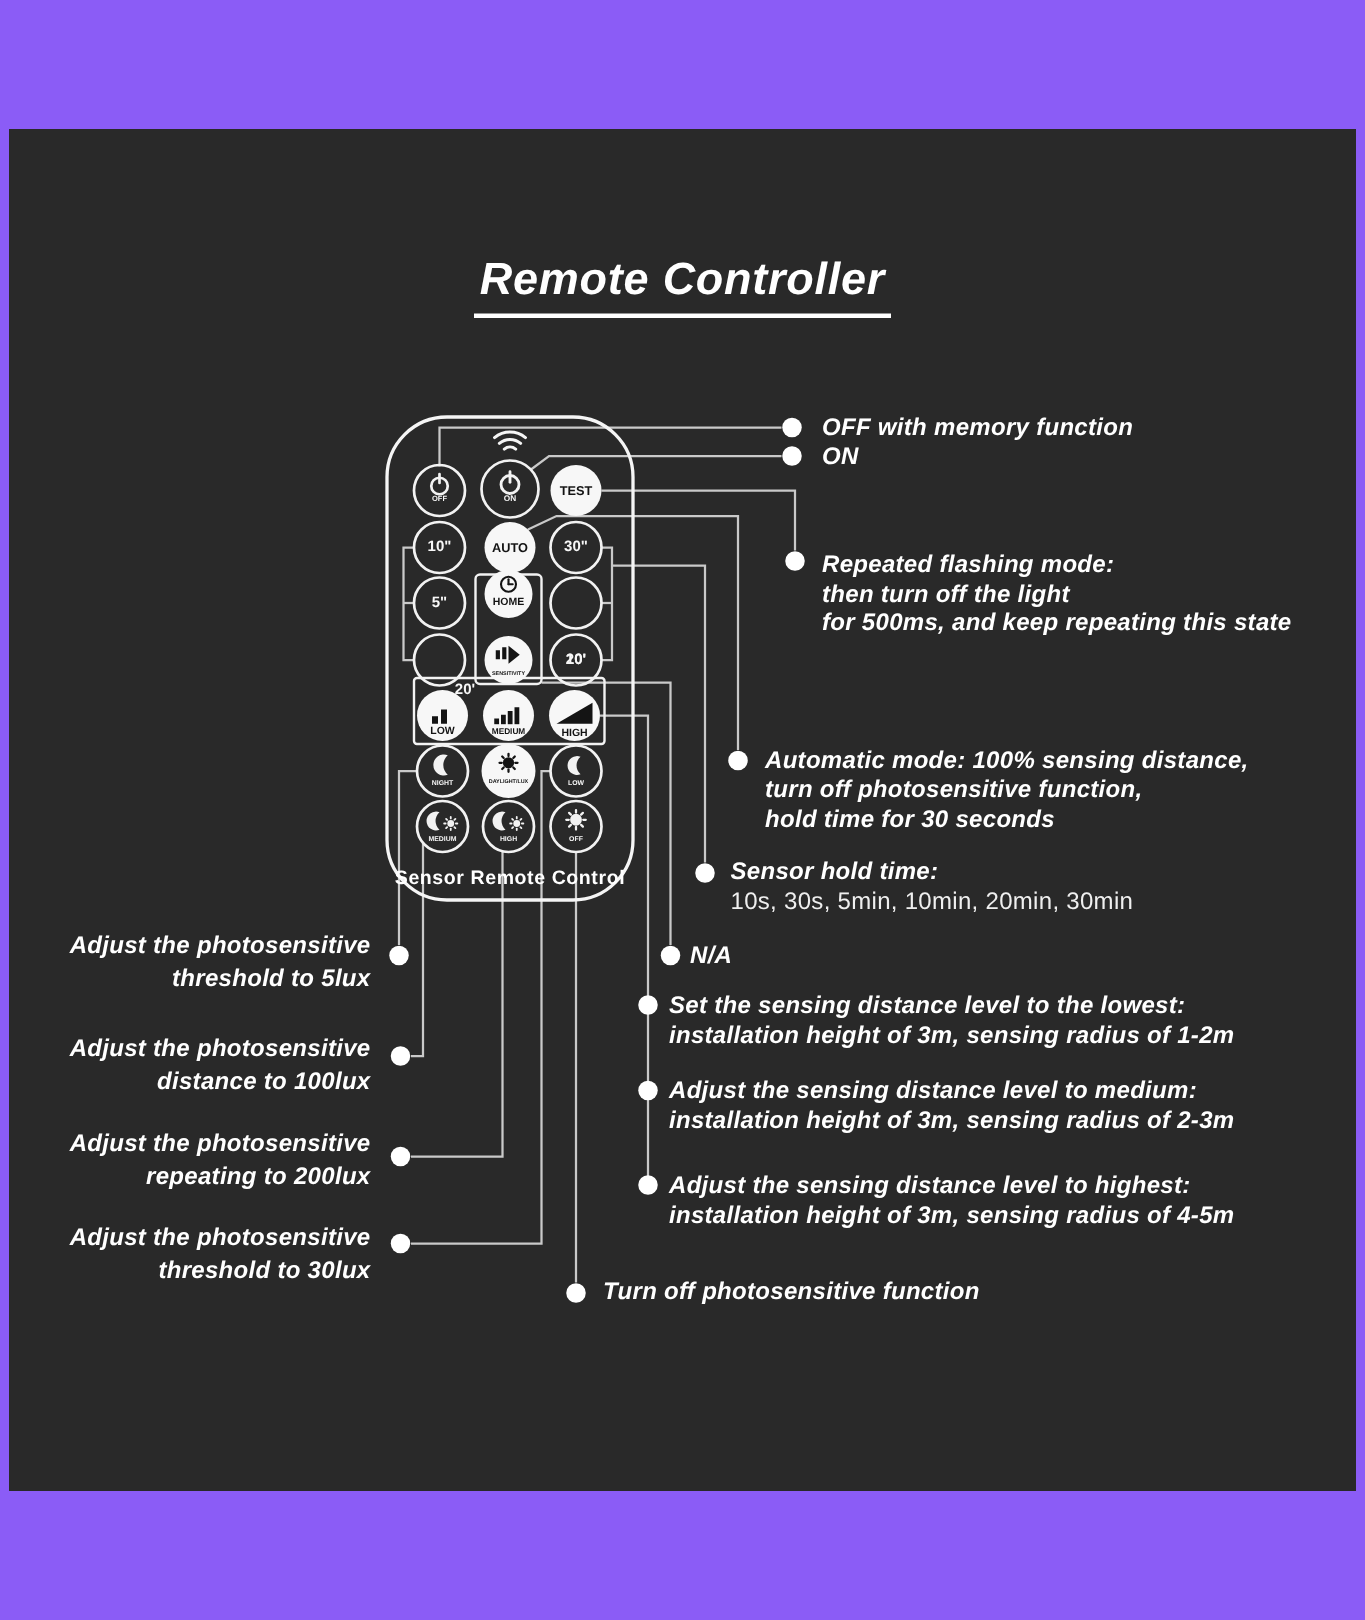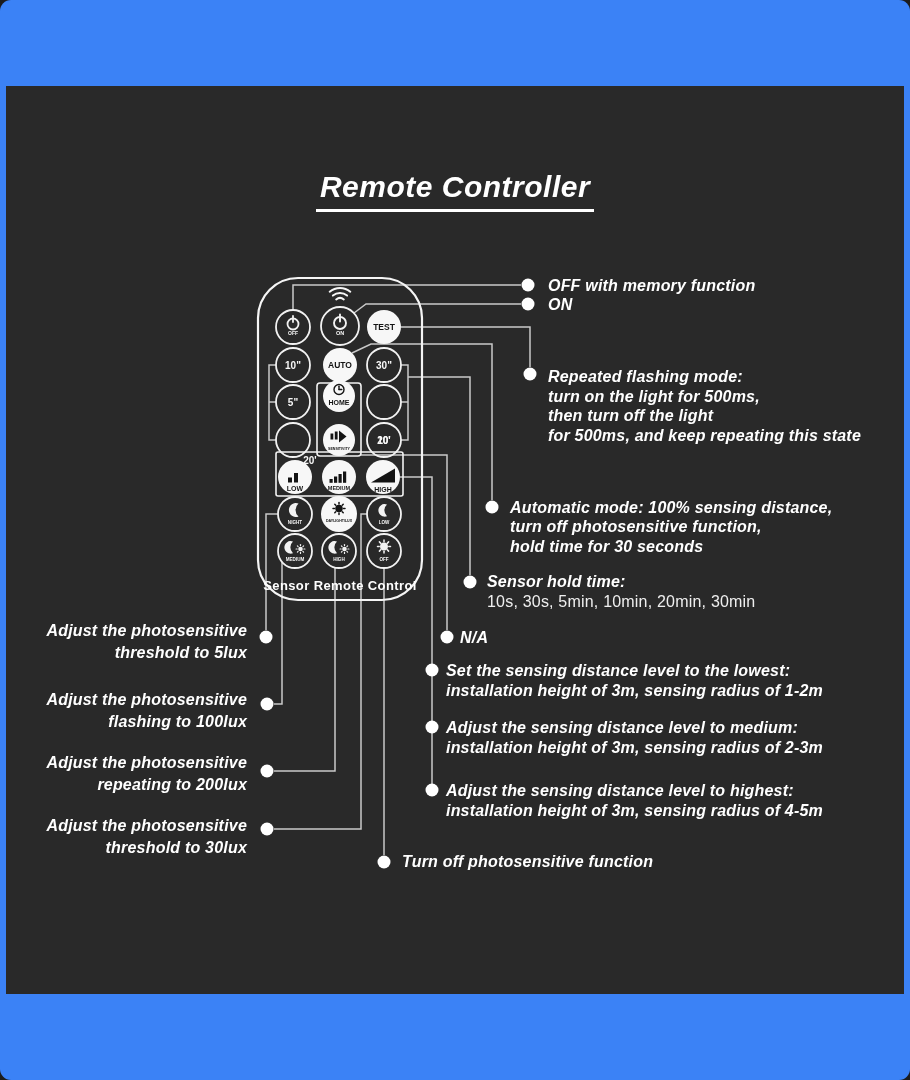--- a/index.html
+++ b/index.html
@@ -1,17 +1,17 @@
 <!DOCTYPE html>
 <html><head>
 <meta charset="utf-8">
 <style>
   html,body{margin:0;padding:0;background:#1c1c1c;}
-  #stage{position:relative;width:910px;height:1080px;background:#3b82f6;overflow:hidden;
-         font-family:"Liberation Sans",sans-serif;border-radius:11px;}
+  #stage{position:relative;width:910px;height:1080px;background:#8b5cf6;overflow:hidden;
+         font-family:"Liberation Sans",sans-serif;}
   #photo{position:absolute;left:6px;top:86px;width:898px;height:908px;background:#292929;}
   svg{position:absolute;left:0;top:0;}
   .ttl{position:absolute;top:170px;left:0;right:0;margin:0 auto;width:fit-content;
        color:#fff;font:italic bold 30px "Liberation Sans",sans-serif;
        border-bottom:3px solid #fff;padding:0 4px 5px 4px;letter-spacing:.5px;}
   .ann{position:absolute;color:#fff;font:italic bold 16px "Liberation Sans",sans-serif;
        white-space:nowrap;letter-spacing:.2px;line-height:19.7px;}
   .ann .nrm{font-style:normal;font-weight:normal;color:#efefef;}
   .la{text-align:right;}
   .bl{position:absolute;transform:translate(-50%,-50%);white-space:nowrap;
@@ -214,21 +214,20 @@
   <div class="bl wt" style="left:384px;top:521.5px;font-size:4.6px;">LOW</div>
   <div class="bl wt" style="left:295px;top:558.5px;font-size:4.6px;">MEDIUM</div>
   <div class="bl wt" style="left:339px;top:558.5px;font-size:4.6px;">HIGH</div>
   <div class="bl wt" style="left:384px;top:558.5px;font-size:4.6px;">OFF</div>
   <div class="footer" style="left:340px;top:585px;">Sensor Remote Control</div>
 
   <div class="ann" style="left:548px;top:276px;">OFF with memory function</div>
   <div class="ann" style="left:548px;top:295px;">ON</div>
   <div class="ann" style="left:548px;top:367px;">
     <div>Repeated flashing mode:</div>
-    <div>turn on the light for 500ms,</div>
     <div>then turn off the light</div>
     <div>for 500ms, and keep repeating this state</div>
   </div>
   <div class="ann" style="left:510px;top:498px;line-height:19.3px;">
     <div>Automatic mode: 100% sensing distance,</div>
     <div>turn off photosensitive function,</div>
     <div>hold time for 30 seconds</div>
   </div>
   <div class="ann" style="left:487px;top:572px;line-height:20px;">
     <div>Sensor hold time:</div>
@@ -248,21 +247,21 @@
     <div>installation height of 3m, sensing radius of 4-5m</div>
   </div>
   <div class="ann" style="left:402px;top:852px;">Turn off photosensitive function</div>
 
   <div class="ann la" style="right:663px;top:620px;line-height:21.5px;">
     <div>Adjust the photosensitive</div>
     <div>threshold to 5lux</div>
   </div>
   <div class="ann la" style="right:663px;top:689px;line-height:21.5px;">
     <div>Adjust the photosensitive</div>
-    <div>flashing to 100lux</div>
+    <div>distance to 100lux</div>
   </div>
   <div class="ann la" style="right:663px;top:752px;line-height:21.5px;">
     <div>Adjust the photosensitive</div>
     <div>repeating to 200lux</div>
   </div>
   <div class="ann la" style="right:663px;top:815px;line-height:21.5px;">
     <div>Adjust the photosensitive</div>
     <div>threshold to 30lux</div>
   </div>
 </div>

